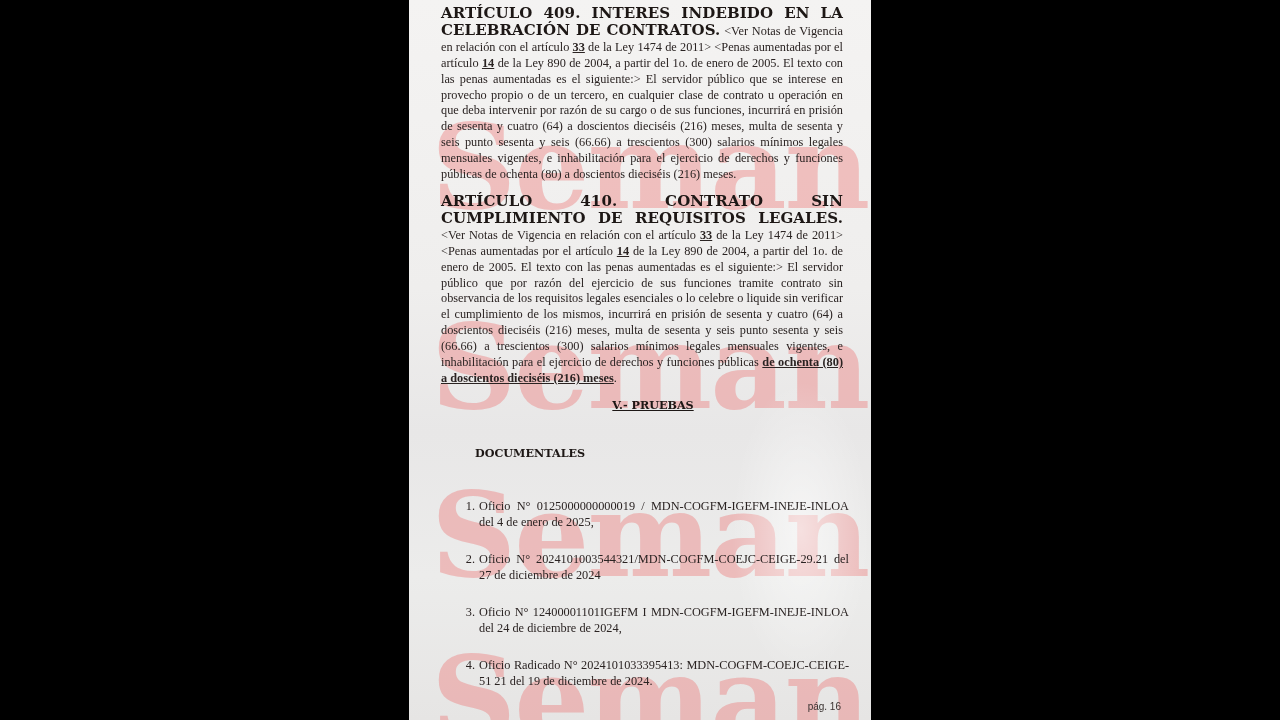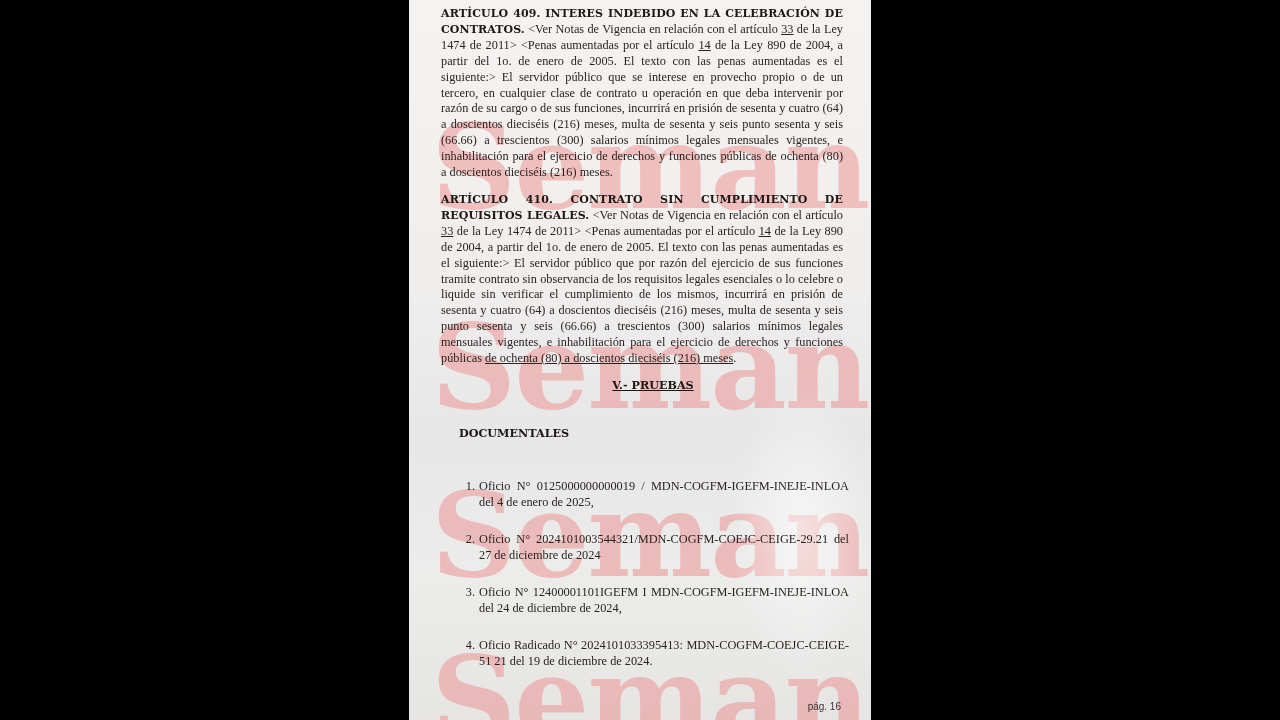--- a/index.html
+++ b/index.html
@@ -56,40 +56,40 @@
       line-height: 15.9px;
       color: #2a2322;
       text-align: justify;
     }
     .article {
       margin: 0 0 11px 0;
     }
     .article-title {
       font-family: "DejaVu Serif", serif;
       font-weight: bold;
-      font-size: 11px;
+      font-size: 15px;
       color: #1d1715;
       letter-spacing: 0.1px;
     }
-    .u { text-decoration: underline; }
+    .u { text-decoration: underline; font-weight: bold; }
     .section-heading {
       text-align: center;
       font-family: "DejaVu Serif", serif;
       font-weight: bold;
       font-size: 11.2px;
       text-decoration: underline;
       margin-left: 22px;
       color: #1d1715;
     }
     .sub-heading {
       font-family: "DejaVu Serif", serif;
       font-weight: bold;
       font-size: 11.2px;
       margin-top: 32px;
-      margin-left: 18px;
+      margin-left: 34px;
       color: #1d1715;
     }
     .doc-list {
       list-style: none;
       margin: 36px 0 0 0;
       padding: 0;
     }
     .doc-item {
       display: flex;
       margin-bottom: 21px;

